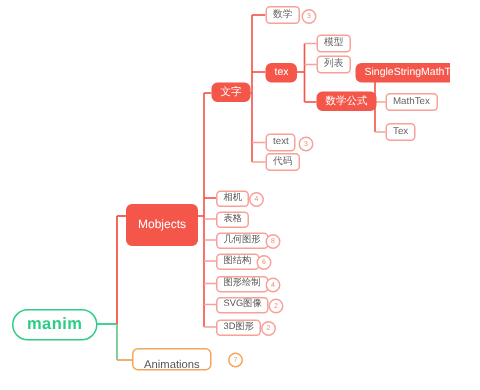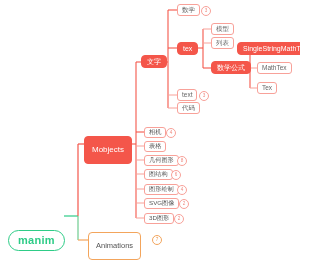--- a/index.html
+++ b/index.html
@@ -26,21 +26,20 @@
   .n-root{
     border:1.4px solid #2ecc87;
     color:#2ecc87;
     background:#ffffff;
     border-radius:11px;
     font-size:11px;
     font-weight:bold;
     letter-spacing:.3px;
     padding:0 9px;
     height:21px;
-    margin-top:24px;
   }
   
   .n-fill{
     background:#f4564a;
     color:#ffffff;
     border:1px solid #f4564a;
     border-radius:4px;
     font-size:7px;
     padding:0 5px;
     height:13px;
@@ -74,21 +73,22 @@
     height:12px;
   }
   
   .n-orange{
     background:#ffffff;
     color:#555555;
     border:1px solid #f3a55c;
     border-radius:4px;
     font-size:7.5px;
     padding:0 7px;
-    height:28px;
+    height:15px;
+    align-items:flex-end;
   }
   .badge{
     position:absolute;
     width:8px;height:8px;
     border-radius:50%;
     border:.8px solid #f8a199;
     background:#ffffff;
     color:#f08a80;
     font-size:4.6px;
     display:flex;align-items:center;justify-content:center;

